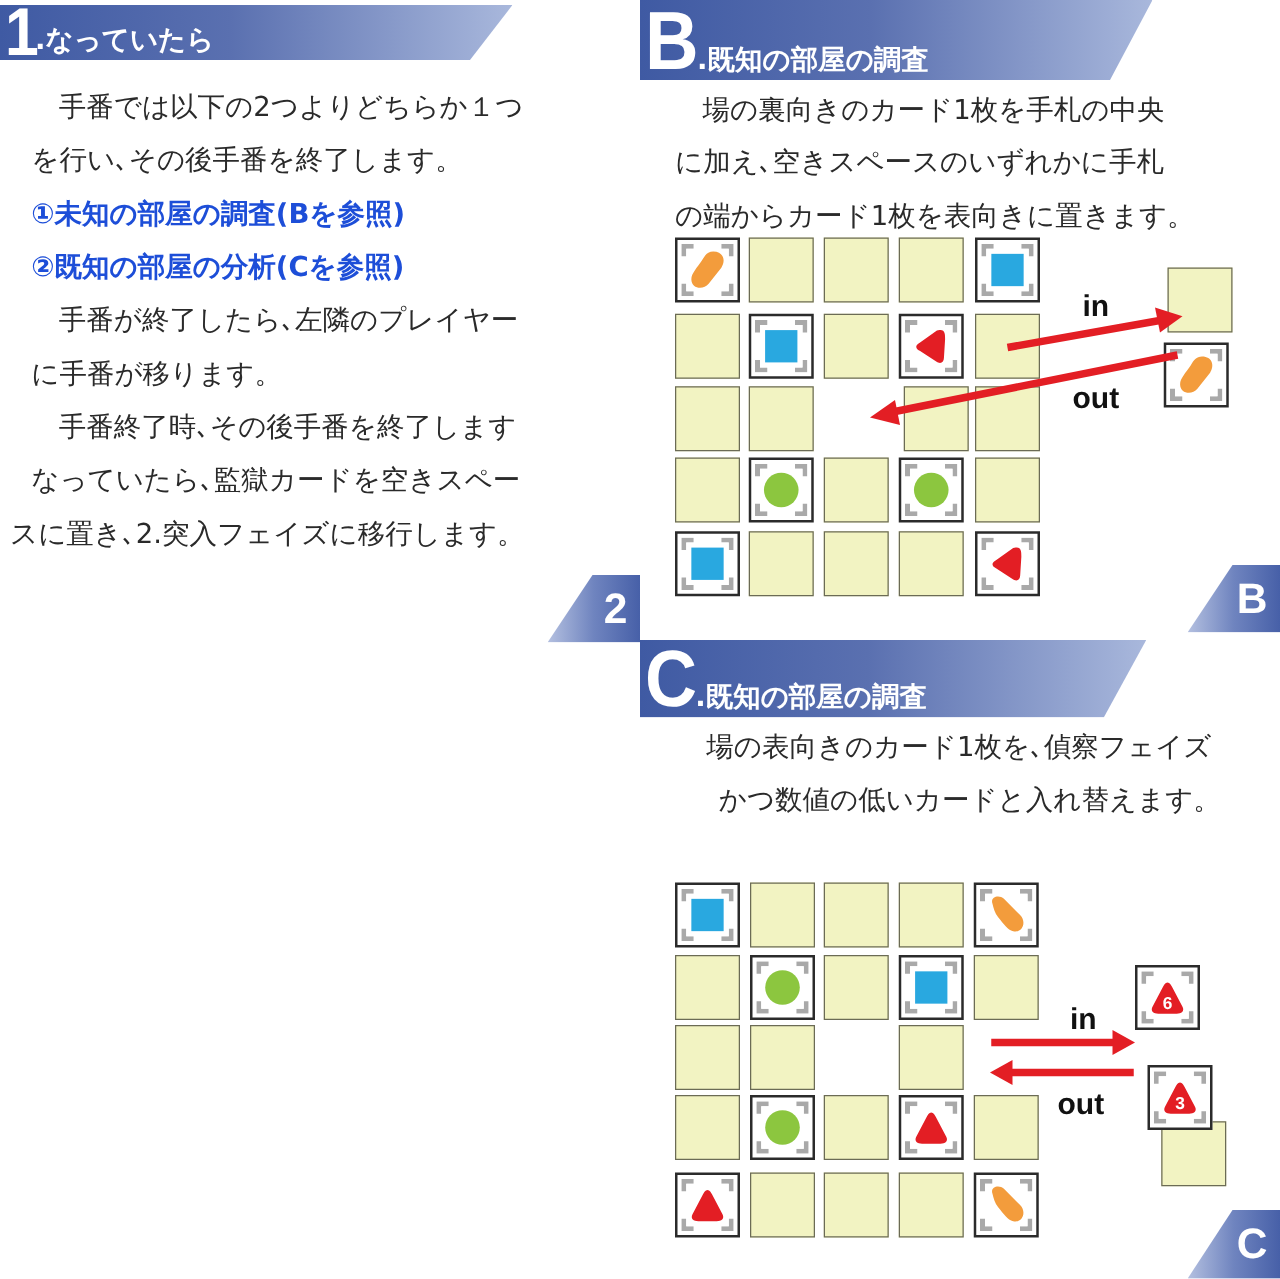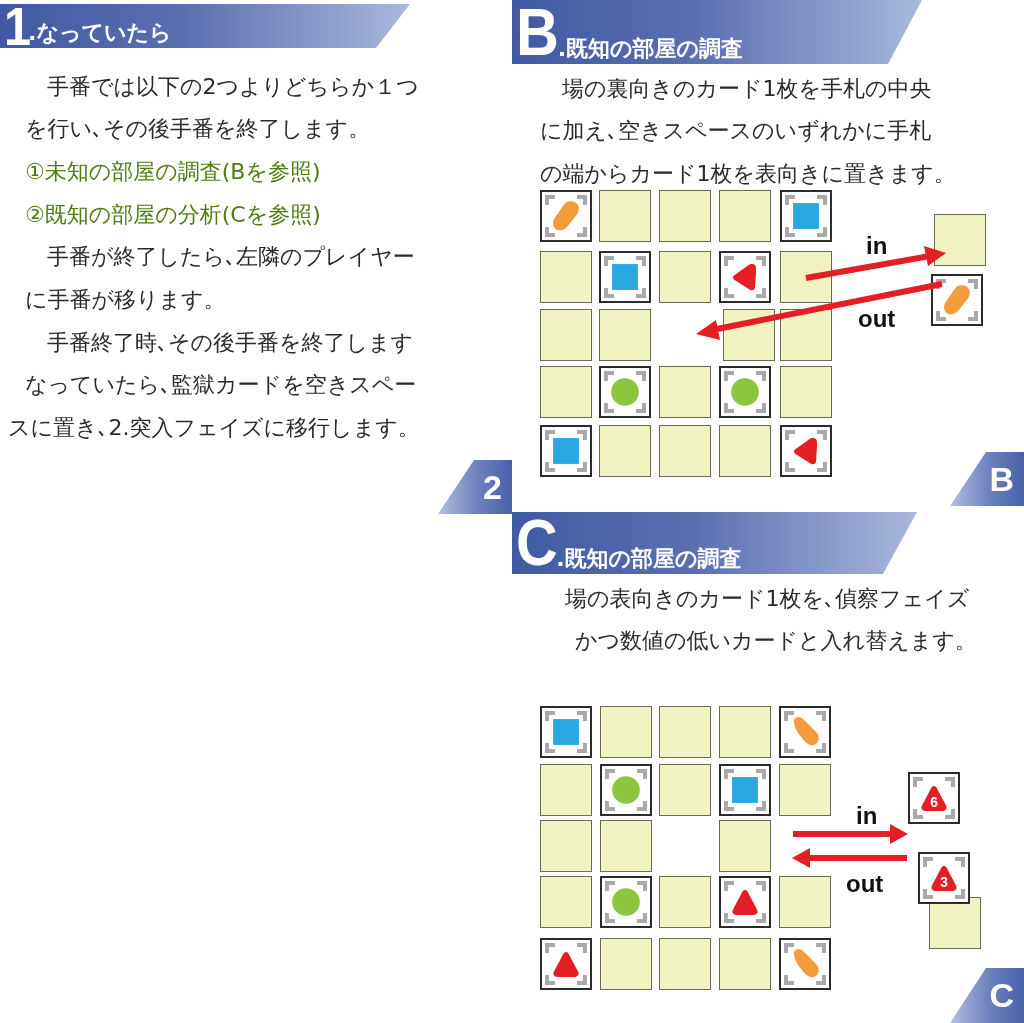--- a/index.html
+++ b/index.html
@@ -19,21 +19,21 @@
     transform: scaleX(0.9); transform-origin: left bottom; height: 44px;
   }
   .banner .title {
     font-family: "DejaVu Sans", sans-serif; font-weight: bold;
     font-size: 22px; line-height: 22px; margin-bottom: 4px; margin-left: -4px;
   }
   .para {
     position: absolute; font-size: 22px; line-height: 38px; color: #2a2a2a;
     white-space: pre;
   }
-  .bold { font-weight: normal; color: #4d7c0f; }
+  .bold { font-weight: bold; color: #1d4ed8; }
   .tab {
     position: absolute; width: 74px; height: 54px;
     background: linear-gradient(90deg, #b4c0e0 0%, #6f84bf 50%, #4760a8 100%);
     clip-path: polygon(36px 0, 100% 0, 100% 100%, 0 100%);
     color: #fff; font-family: "Liberation Sans", sans-serif; font-weight: bold;
     font-size: 34px; line-height: 54px; text-align: right; padding-right: 10px;
     box-sizing: border-box;
   }
   .card {
     position: absolute; width: 52px; height: 52px; box-sizing: border-box;

